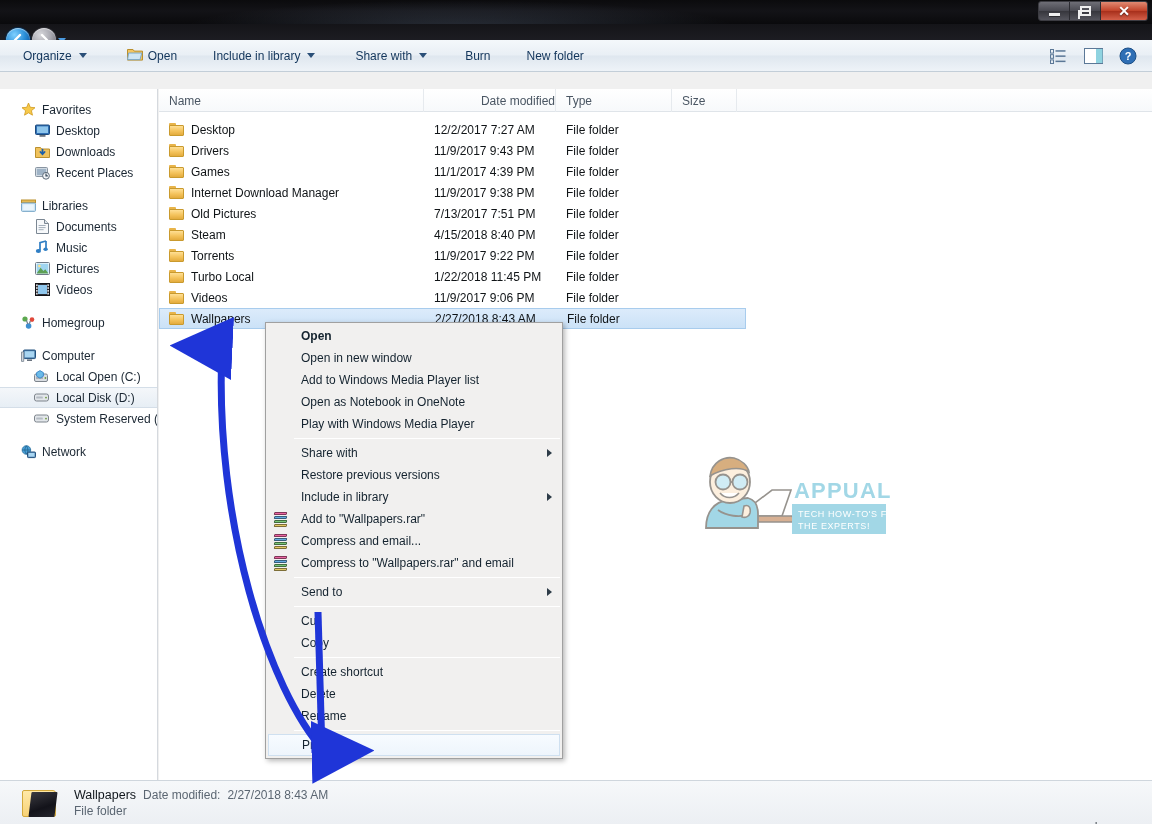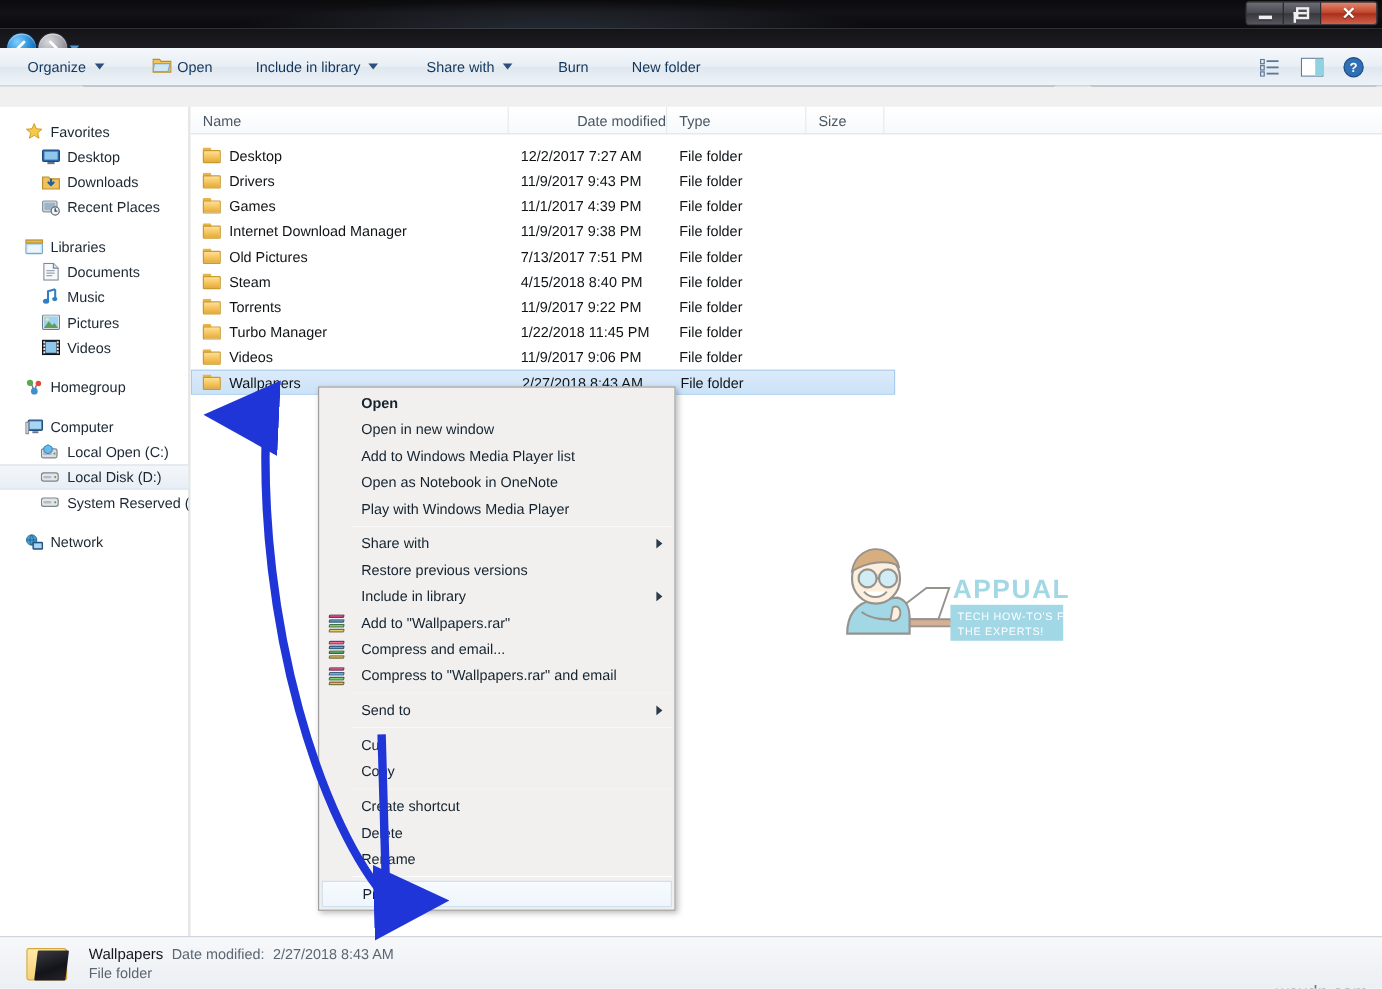--- a/index.html
+++ b/index.html
@@ -821,21 +821,21 @@
         <div class="cell cell-date">11/9/2017 9:22 PM</div>
         <div class="cell cell-type">File folder</div>
         <div class="cell cell-size"></div>
       </div>
       <div class="row">
         <div class="cell cell-name">
           <span class="folder">
               <span class="tab"></span>
               <span class="body"></span>
             </span>
-          <span>Turbo Manager</span>
+          <span>Turbo Local</span>
         </div>
         <div class="cell cell-date">1/22/2018 11:45 PM</div>
         <div class="cell cell-type">File folder</div>
         <div class="cell cell-size"></div>
       </div>
       <div class="row">
         <div class="cell cell-name">
           <span class="folder">
               <span class="tab"></span>
               <span class="body"></span>

